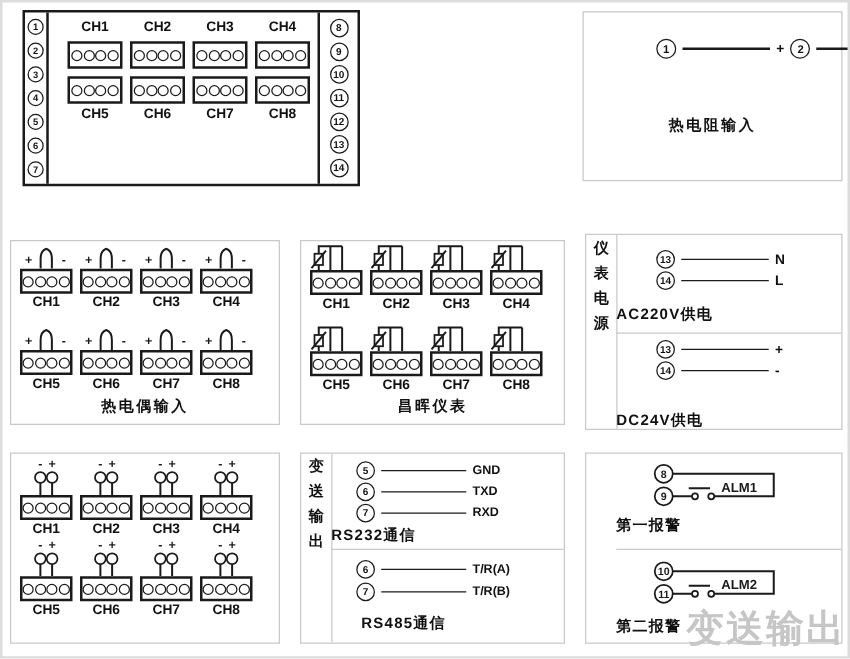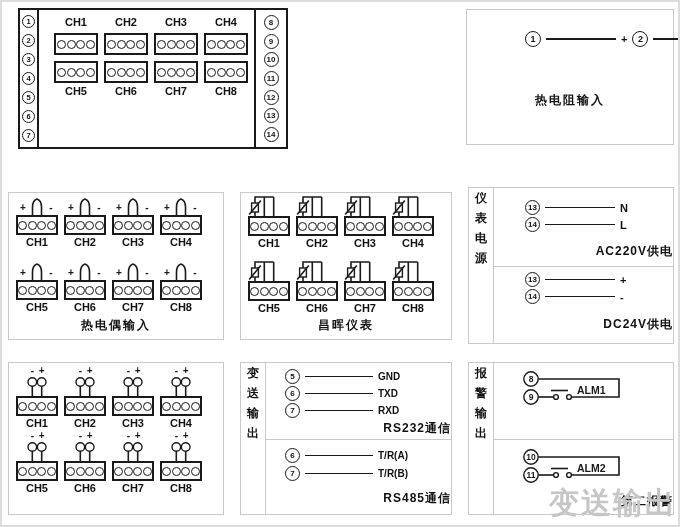--- a/index.html
+++ b/index.html
@@ -30,21 +30,21 @@
   .tboxA{width:44px;height:22px;border:2px solid var(--line);box-sizing:border-box;background:#fff;
          display:flex;align-items:center;justify-content:space-evenly;}
   .bc{display:block;width:9px;height:9px;border:1.4px solid var(--line);border-radius:50%;box-sizing:border-box;}
   
   .cellrow{position:absolute;left:7px;display:flex;gap:6px;}
   .cell{width:42px;display:flex;flex-direction:column;align-items:center;}
   .tbox{width:42px;height:20px;border:2px solid var(--line);box-sizing:border-box;background:#fff;
         display:flex;align-items:center;justify-content:space-evenly;}
   .chlbl{font-size:11px;font-weight:bold;margin-top:1px;}
   .ptitle{position:absolute;left:0;width:100%;text-align:center;font-size:12px;font-weight:bold;letter-spacing:2px;}
-  .ptitle2{position:absolute;left:24px;right:0;text-align:right;font-size:12px;font-weight:bold;letter-spacing:1px;}
+  .ptitle2{position:absolute;left:24px;right:0;text-align:left;font-size:12px;font-weight:bold;letter-spacing:1px;}
   
   .sidecol{position:absolute;left:0;top:0;bottom:0;width:24px;border-right:1px solid var(--pborder);
            display:flex;align-items:flex-start;justify-content:center;}
   .sidecol span{display:block;width:13px;font-size:12px;font-weight:bold;line-height:20px;
                 text-align:center;word-break:break-all;}
   .hdiv{position:absolute;left:24px;right:0;height:1px;background:var(--pborder);}
   
   .trow{position:absolute;display:flex;align-items:center;gap:5px;}
   .wire70{width:70px;height:1.6px;background:var(--line);}
   .wire68{width:68px;height:1.6px;background:var(--line);}
@@ -435,21 +435,21 @@
         <div class="tcirc s4">13</div>
         <div class="wire70"></div>
         <div class="wlabel">+</div>
       </div>
     <div style="display:flex;align-items:center;gap:5px;">
         <div class="tcirc s4">14</div>
         <div class="wire70"></div>
         <div class="wlabel">-</div>
       </div>
       </div>
-    <div class="ptitle2" style="top:128px;">DC24V供电</div>
+    <div class="ptitle2" style="top:140px;">DC24V供电</div>
   </div>
 
   <div class="panel" style="left:8px;top:362px;width:214px;height:151px;">
     <div class="cellrow" style="top:3px;">
       <div class="cell">
         <svg width="42" height="30" viewBox="0 0 42 30">
           <text x="16.3" y="8" class="pm">-</text>
           <text x="25.7" y="8" class="pm">+</text>
           <circle cx="16.3" cy="16" r="4.3" class="oc"></circle>
           <circle cx="25.7" cy="16" r="4.3" class="oc"></circle>
@@ -612,36 +612,34 @@
     <div style="display:flex;align-items:center;gap:5px;">
         <div class="tcirc s4">7</div>
         <div class="wire68"></div>
         <div class="wlabel10">T/R(B)</div>
       </div>
       </div>
     <div class="ptitle2" style="top:127px;margin-left:24px;">RS485通信</div>
   </div>
 
   <div class="panel" style="left:468px;top:362px;width:204px;height:151px;">
-    <div class="sidecol">
-        <span>报警输出</span>
-      </div>
 
     <svg style="position:absolute;left:50px;top:8px;" width="150" height="36" viewBox="0 0 150 36">
       <circle cx="12" cy="8" r="7.2" class="oc"></circle>
       <text x="12" y="11" class="numtxt">8</text>
       <circle cx="12" cy="26" r="7.2" class="oc"></circle>
       <text x="12" y="29" class="numtxt">9</text>
       <path class="w" d="M19.2,8 H100 V26 H52.5"></path>
       <path class="w" d="M19.2,26 H34.5"></path>
       <circle cx="37" cy="26" r="2.4" class="oc"></circle>
       <circle cx="50" cy="26" r="2.4" class="oc"></circle>
       <path class="w" d="M32,19.5 H49"></path>
       <text x="58" y="22.5" class="relaytxt">ALM1</text>
     </svg>
+    <div class="ptitle2" style="top:49px;">第一报警</div>
 
     <div class="hdiv" style="top:76px;"></div>
 
     <svg style="position:absolute;left:50px;top:86px;" width="150" height="36" viewBox="0 0 150 36">
       <circle cx="12" cy="8" r="7.2" class="oc"></circle>
       <text x="12" y="11" class="numtxt">10</text>
       <circle cx="12" cy="26" r="7.2" class="oc"></circle>
       <text x="12" y="29" class="numtxt">11</text>
       <path class="w" d="M19.2,8 H100 V26 H52.5"></path>
       <path class="w" d="M19.2,26 H34.5"></path>

